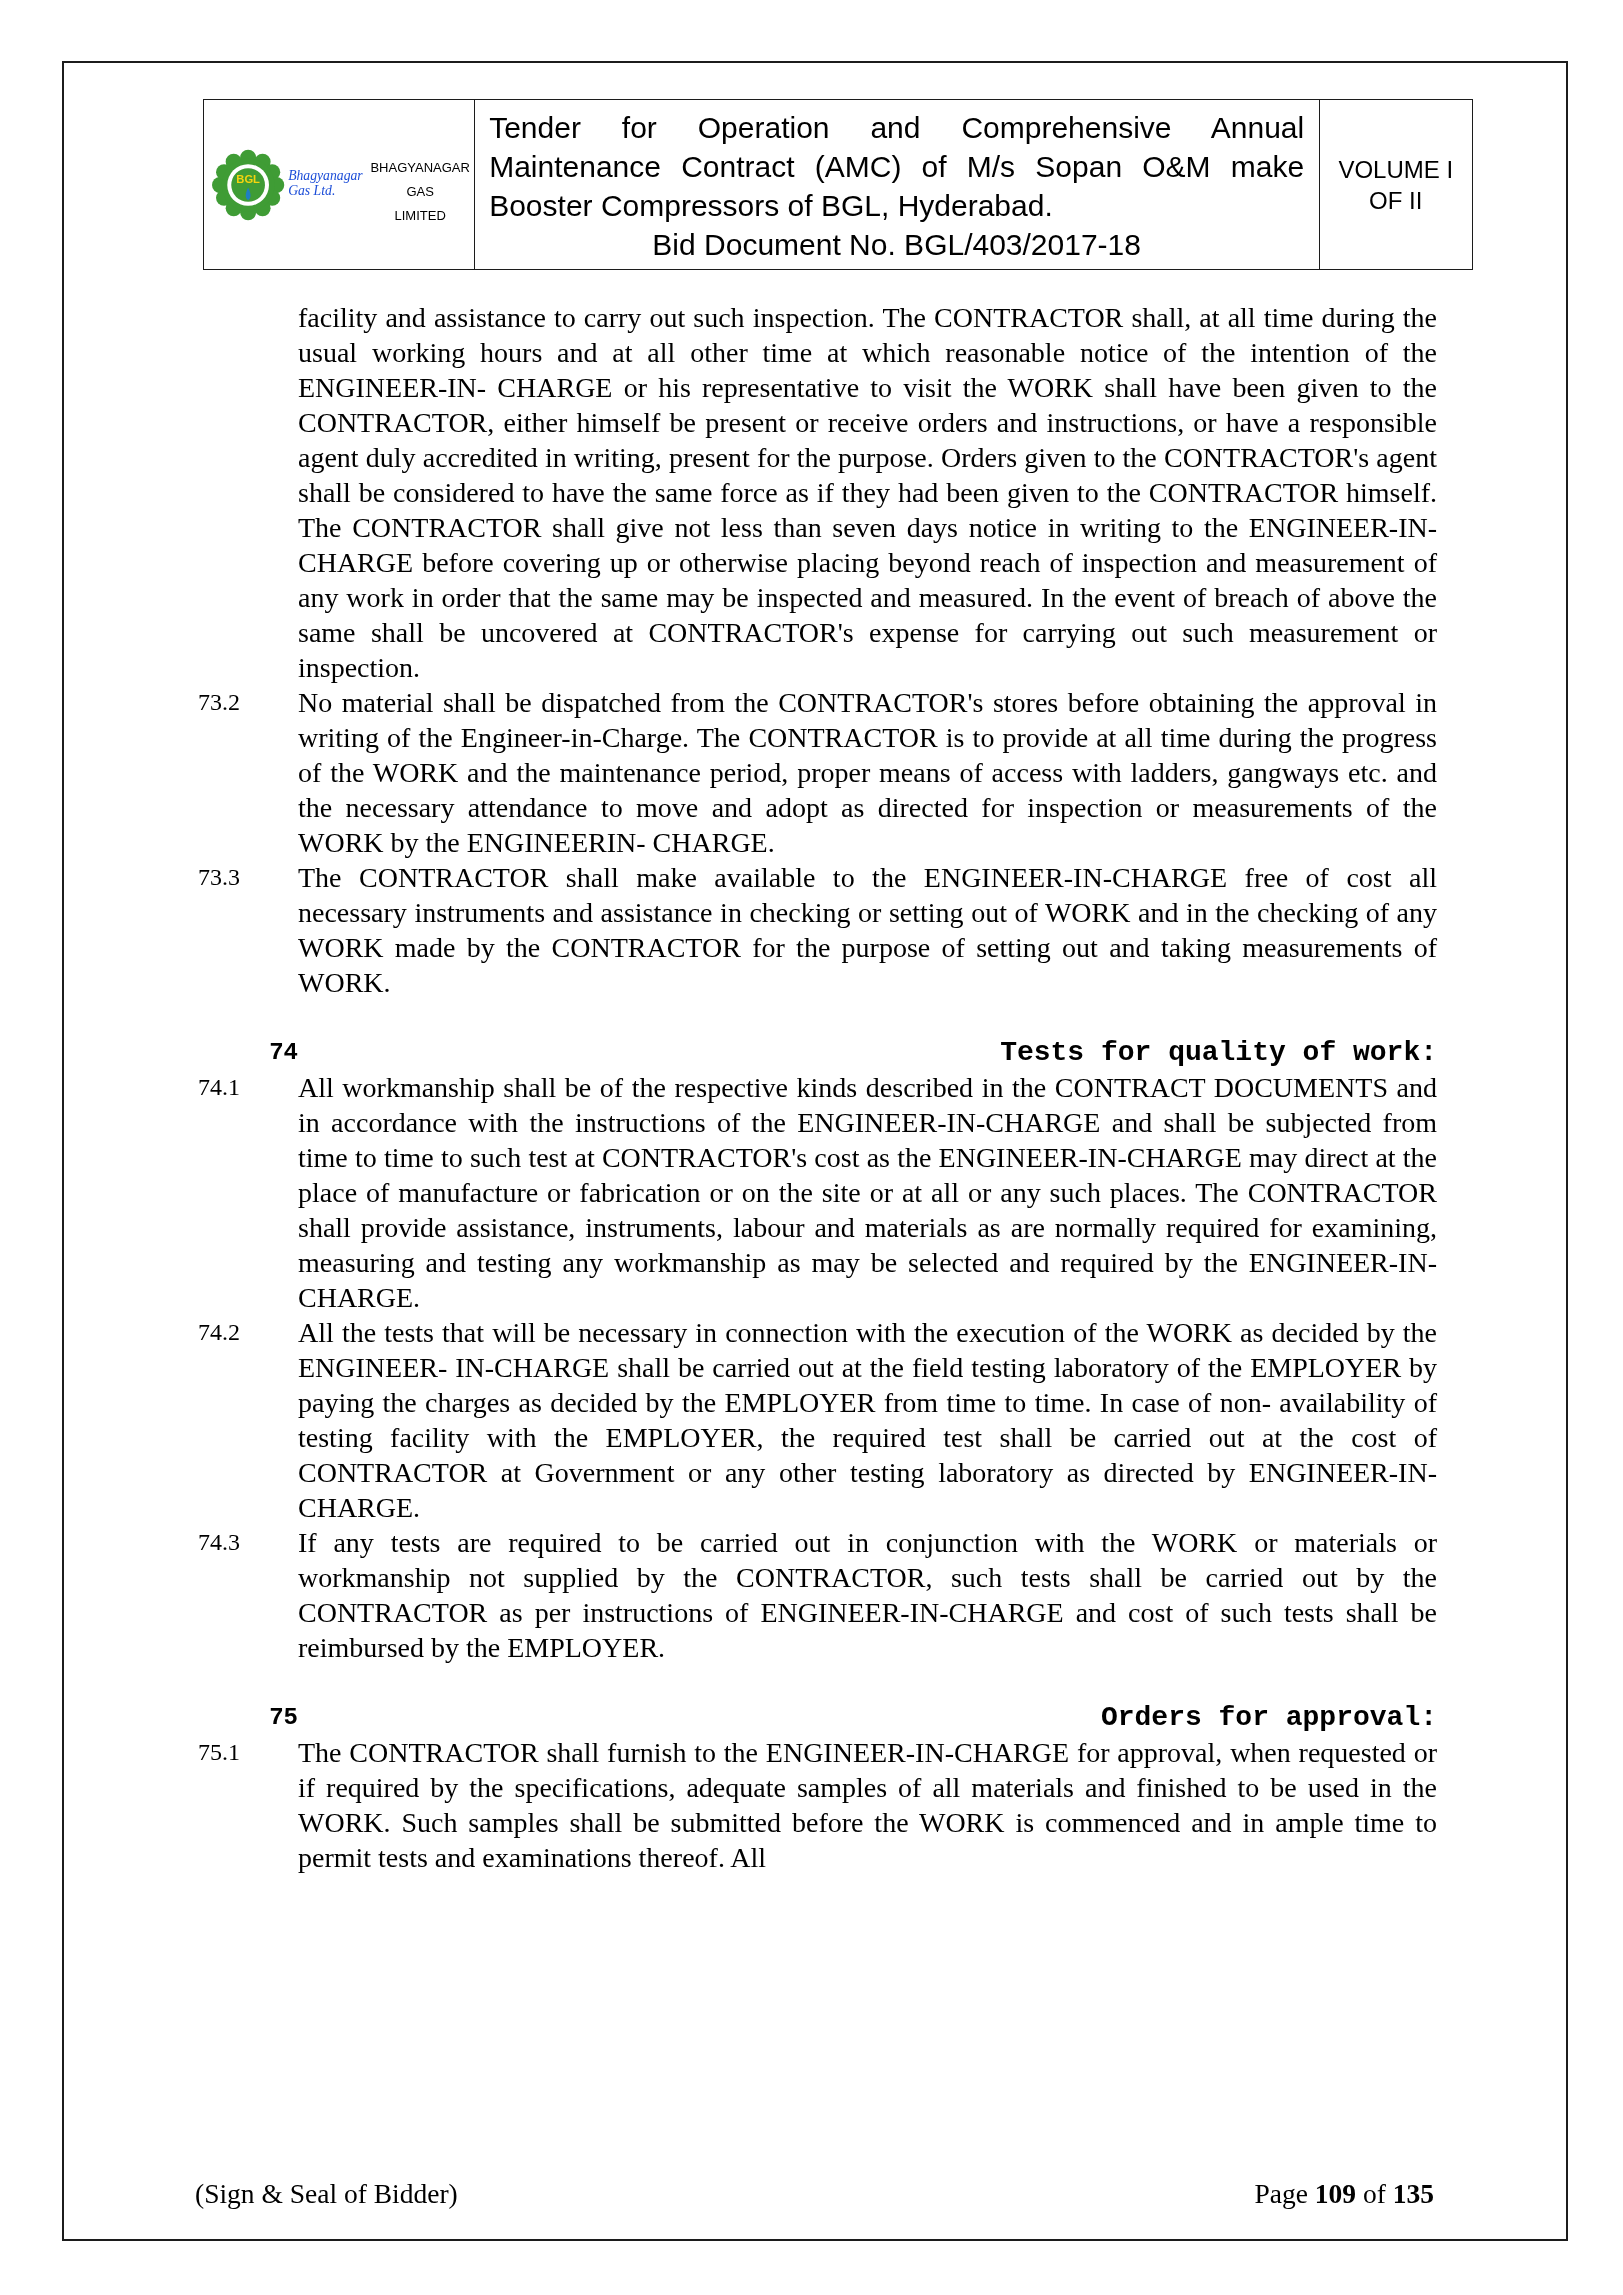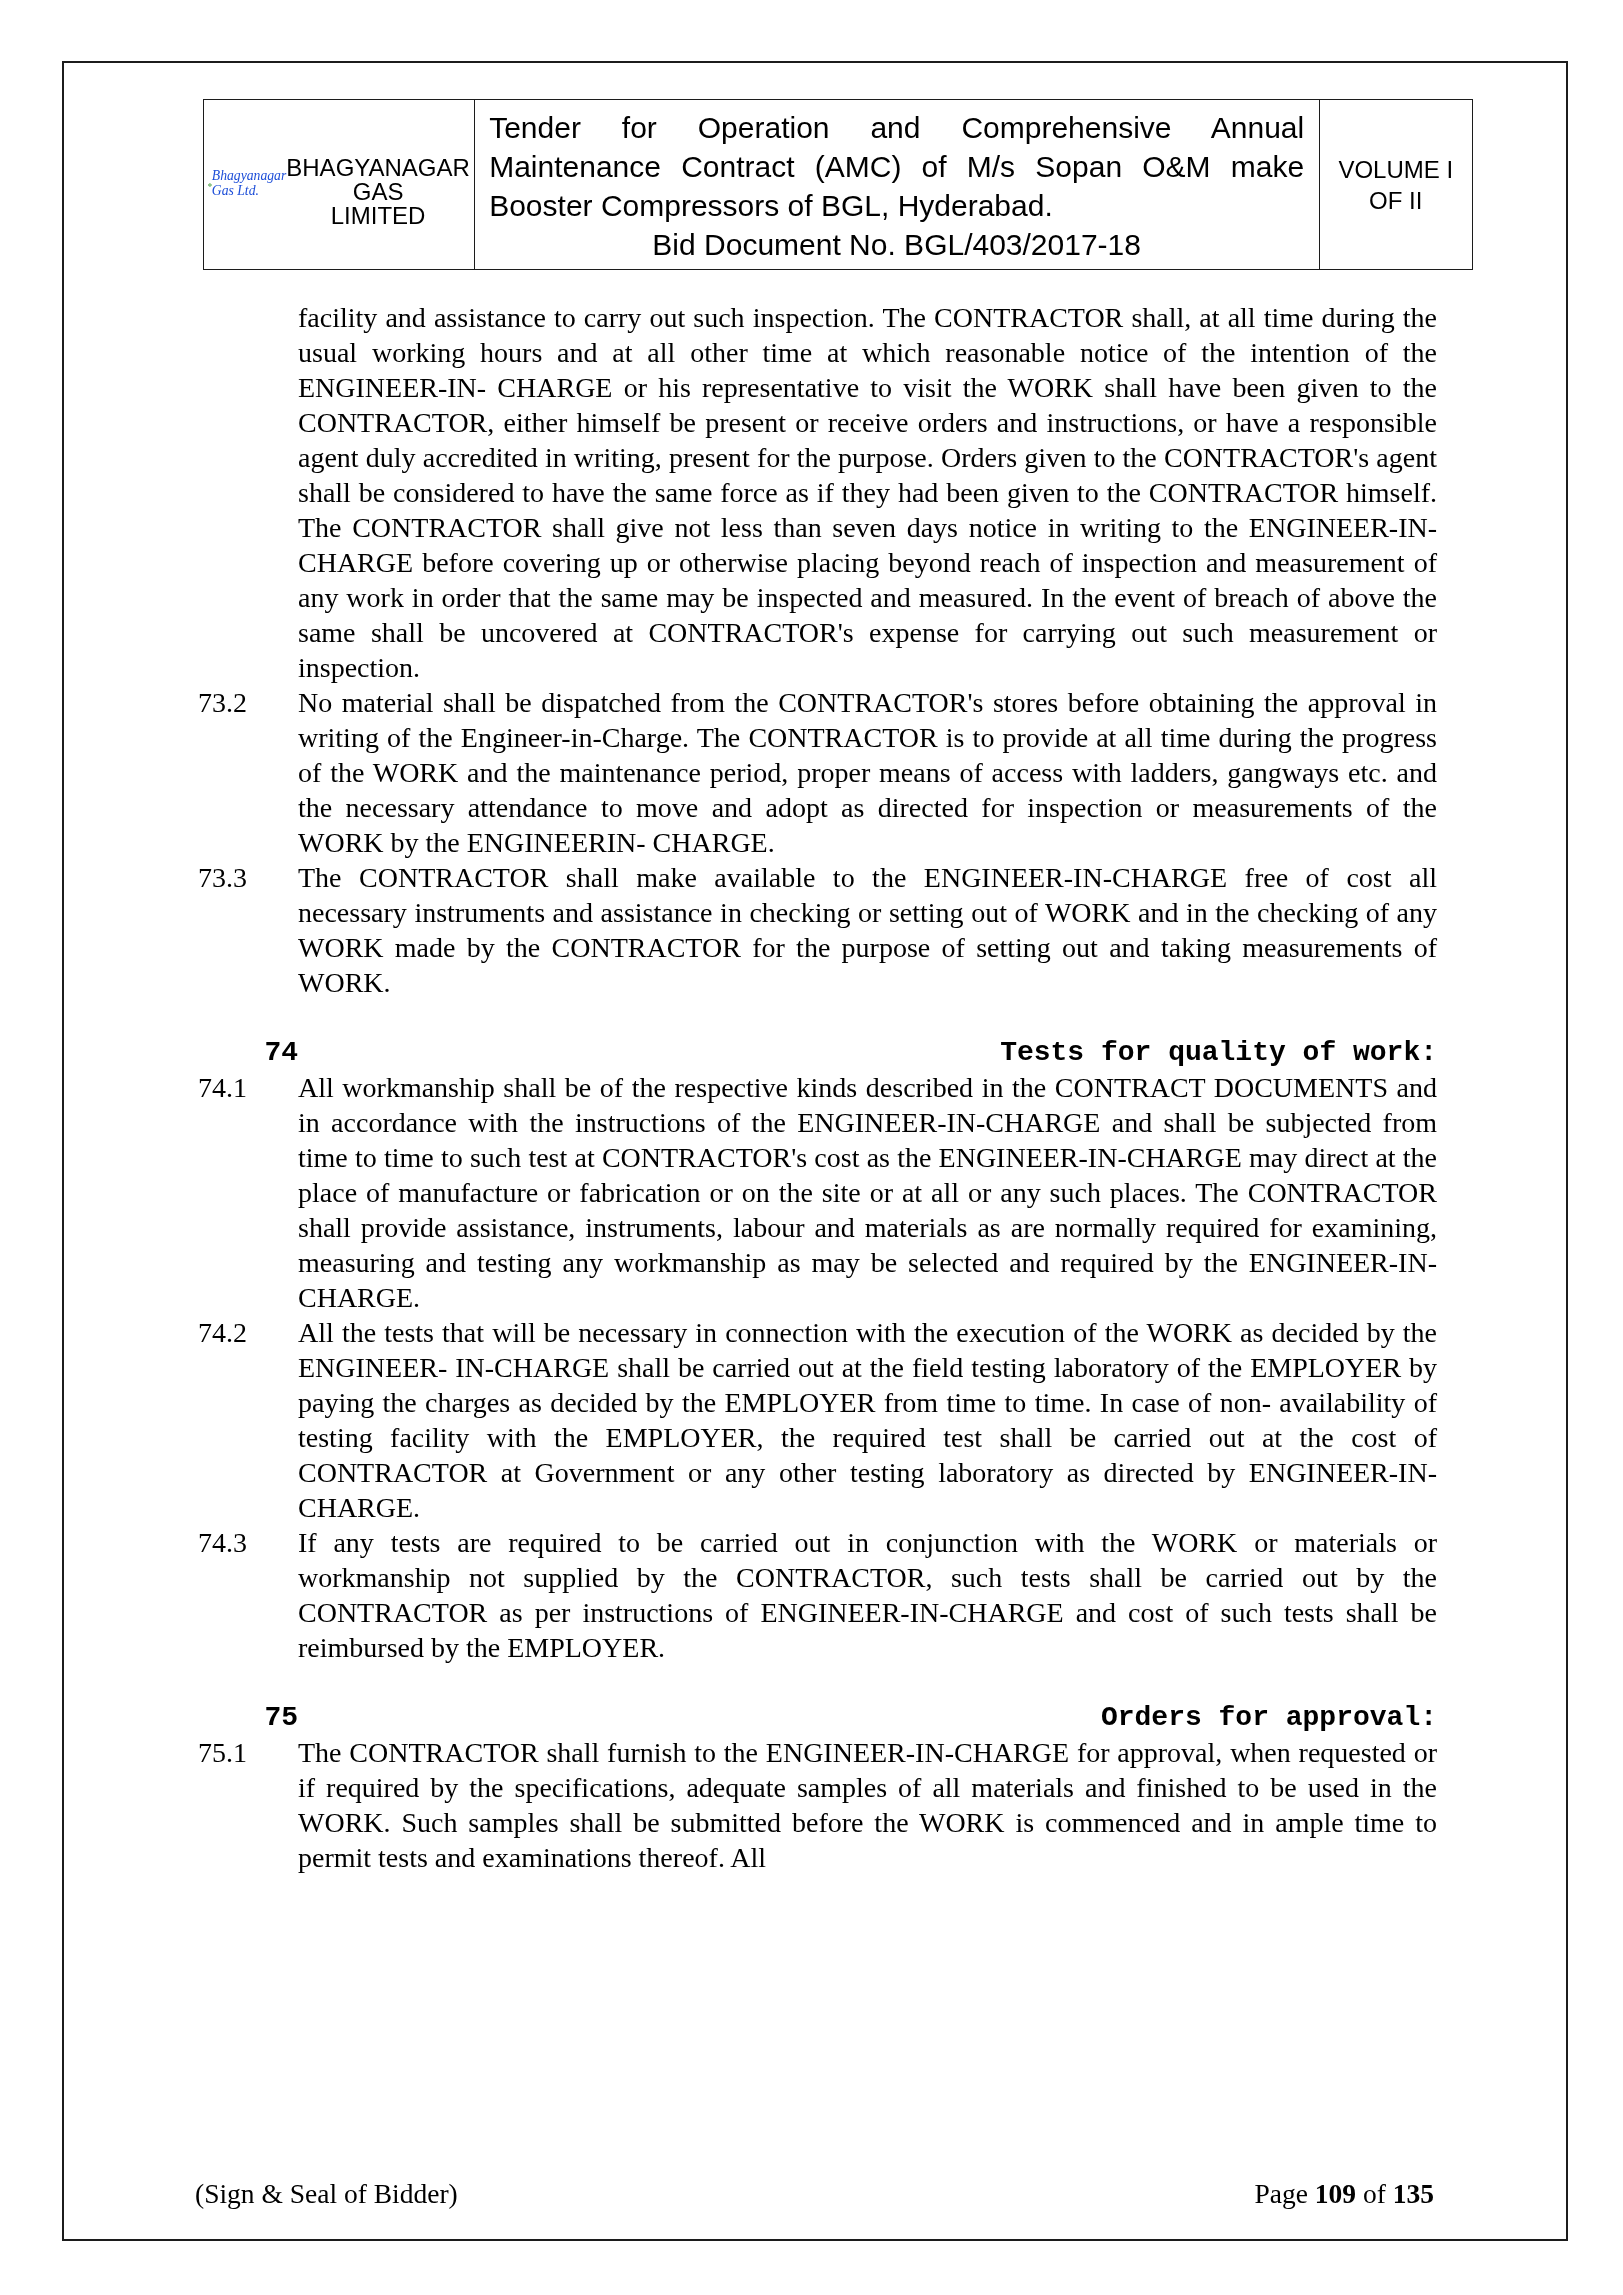--- a/index.html
+++ b/index.html
@@ -26,21 +26,21 @@
     width: 262px; flex: 0 0 262px;
     display: flex; flex-direction: row; align-items: center; justify-content: center;
     padding: 5.2px 3.9px;
   }
   .logo-script {
     font-family: "Liberation Serif", serif; font-style: italic;
     font-size: 13.7px; line-height: 15.7px; margin-top: -2.6px;
   }
   .org-name {
     font-family: "Liberation Sans", sans-serif;
-    font-size: 24px; line-height: 24px; text-align: center; margin-top: 14px;
+    font-size: 13px; line-height: 24px; text-align: center; margin-top: 14px;
   }
   .title-cell {
     width: 815px; flex: 0 0 815px;
     padding: 7.9px 14.4px 5.2px 14.4px;
     font-family: "Liberation Sans", sans-serif;
     font-size: 30px; line-height: 39px;
   }
   .title-main { text-align: justify; }
   .title-bid { text-align: center; }
   .volume-cell {
@@ -49,21 +49,21 @@
     font-family: "Liberation Sans", sans-serif;
     font-size: 24px; line-height: 31px; text-align: left;
   }
   
   .content {
     position: absolute; left: 134px; top: 237px; width: 1239px;
   }
   .clause { display: flex; align-items: flex-start; }
   .clause-num {
     flex: 0 0 100px; width: 100px;
-    font-size: 28px; line-height: 35px;
+    font-size: 24px; line-height: 35px;
   }
   .clause-text {
     flex: 1;
     font-size: 28px; line-height: 35px;
     text-align: justify; white-space: pre-wrap;
   }
   .clause.heading { margin-top: 35px; }
   .clause.heading .clause-num,
   .clause.heading .clause-text { font-weight: bold; text-align: right; font-family: Liberation Mono, monospace; }
   

